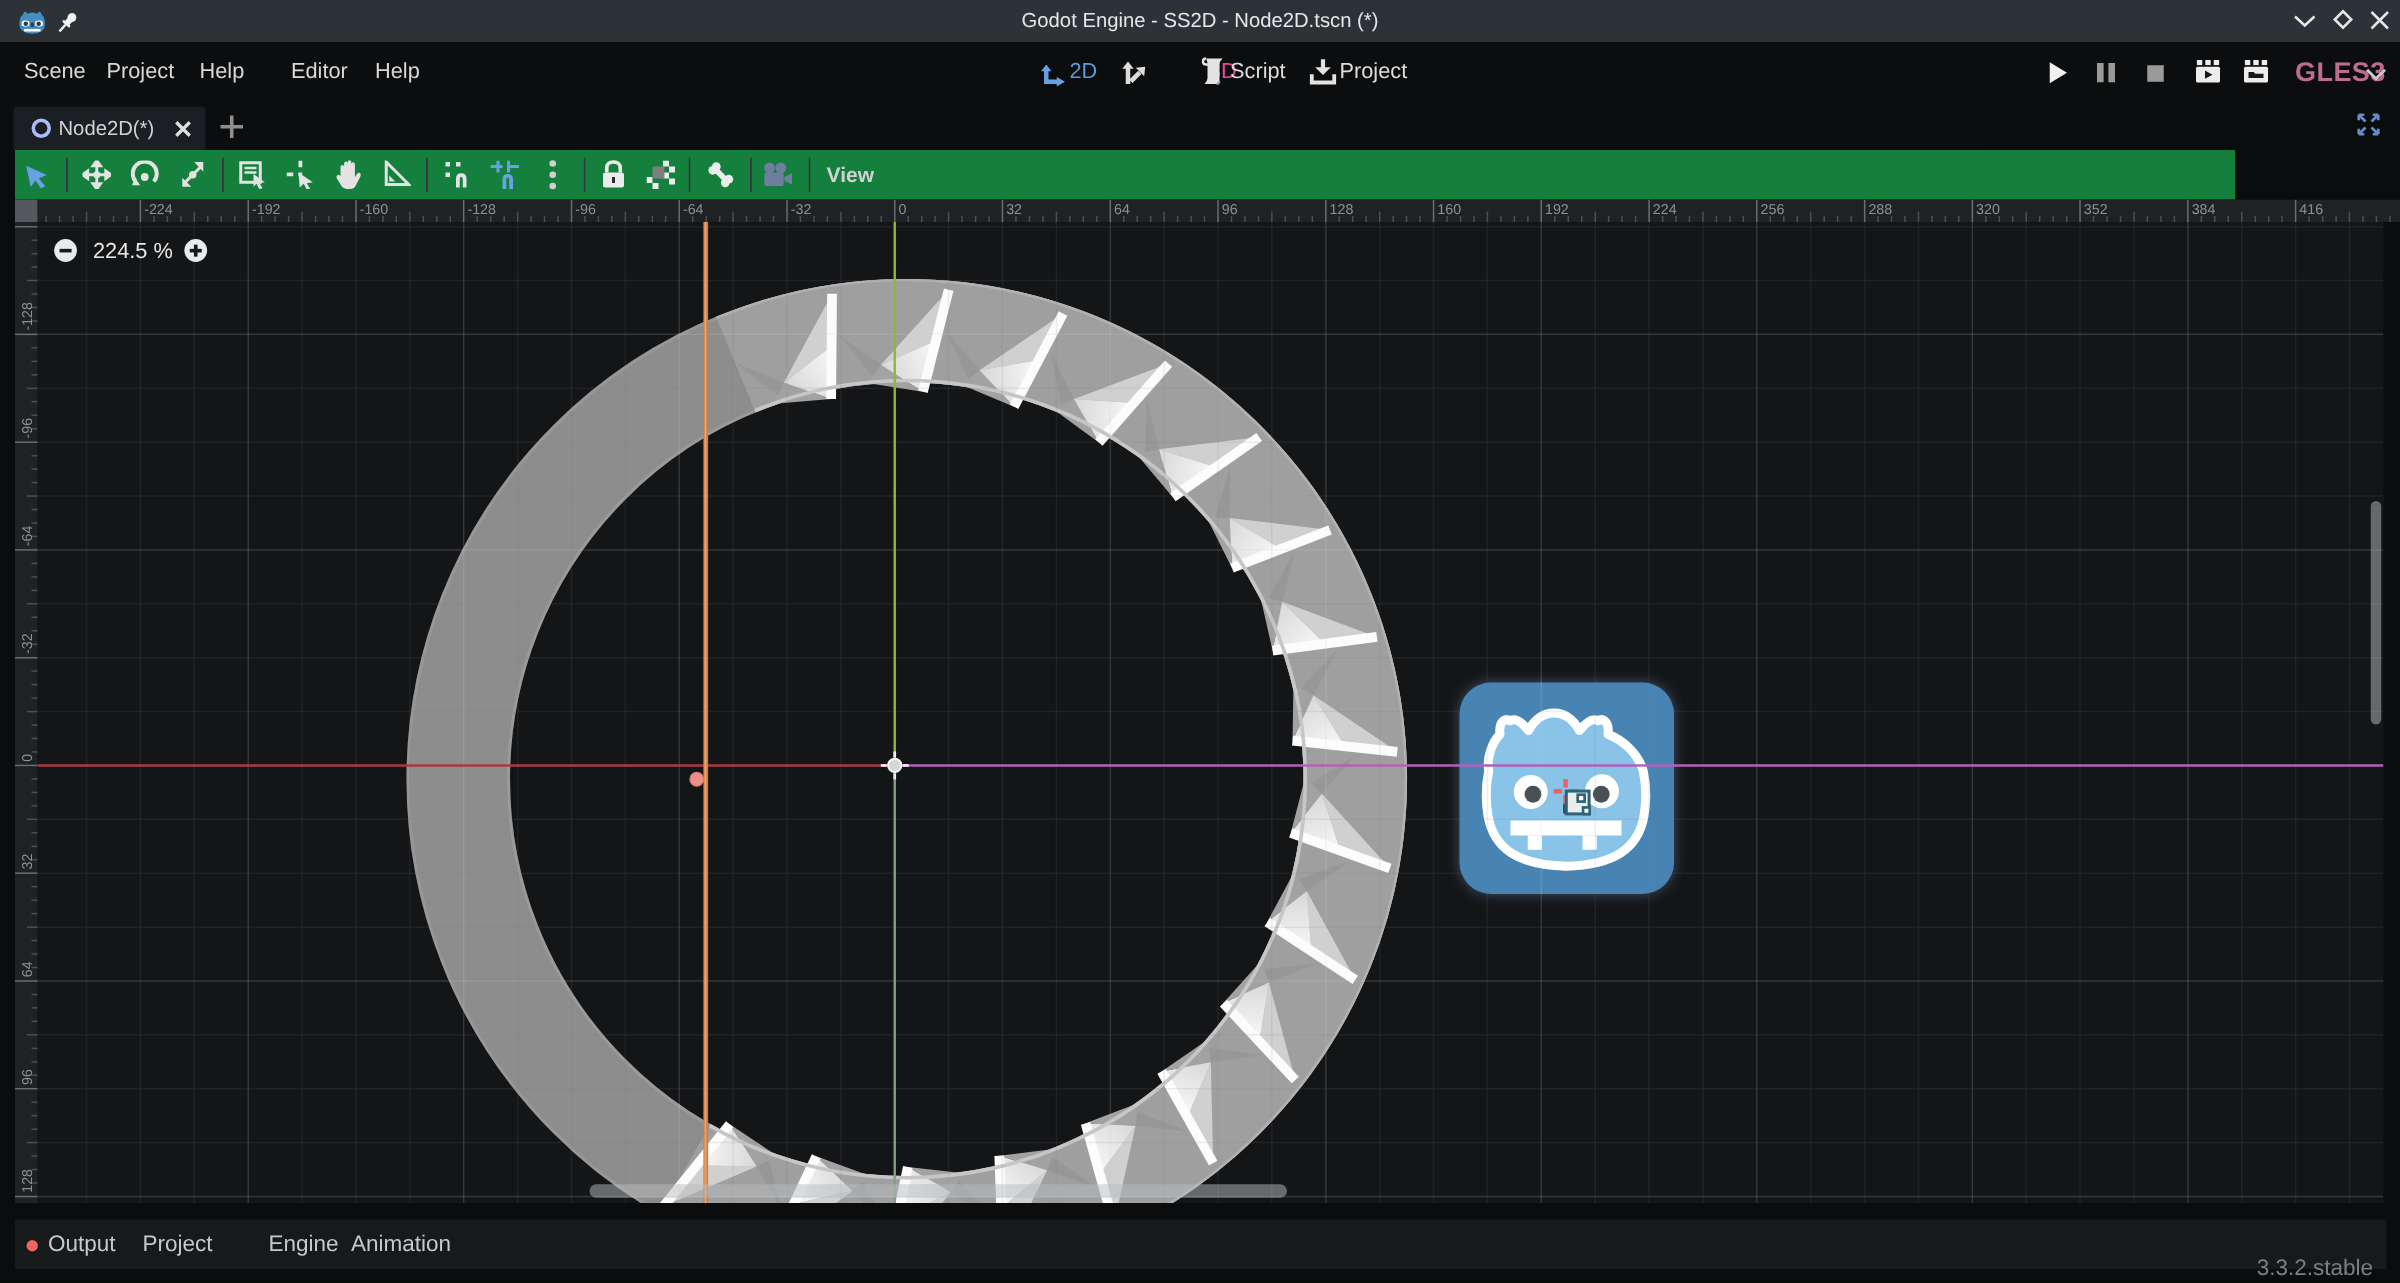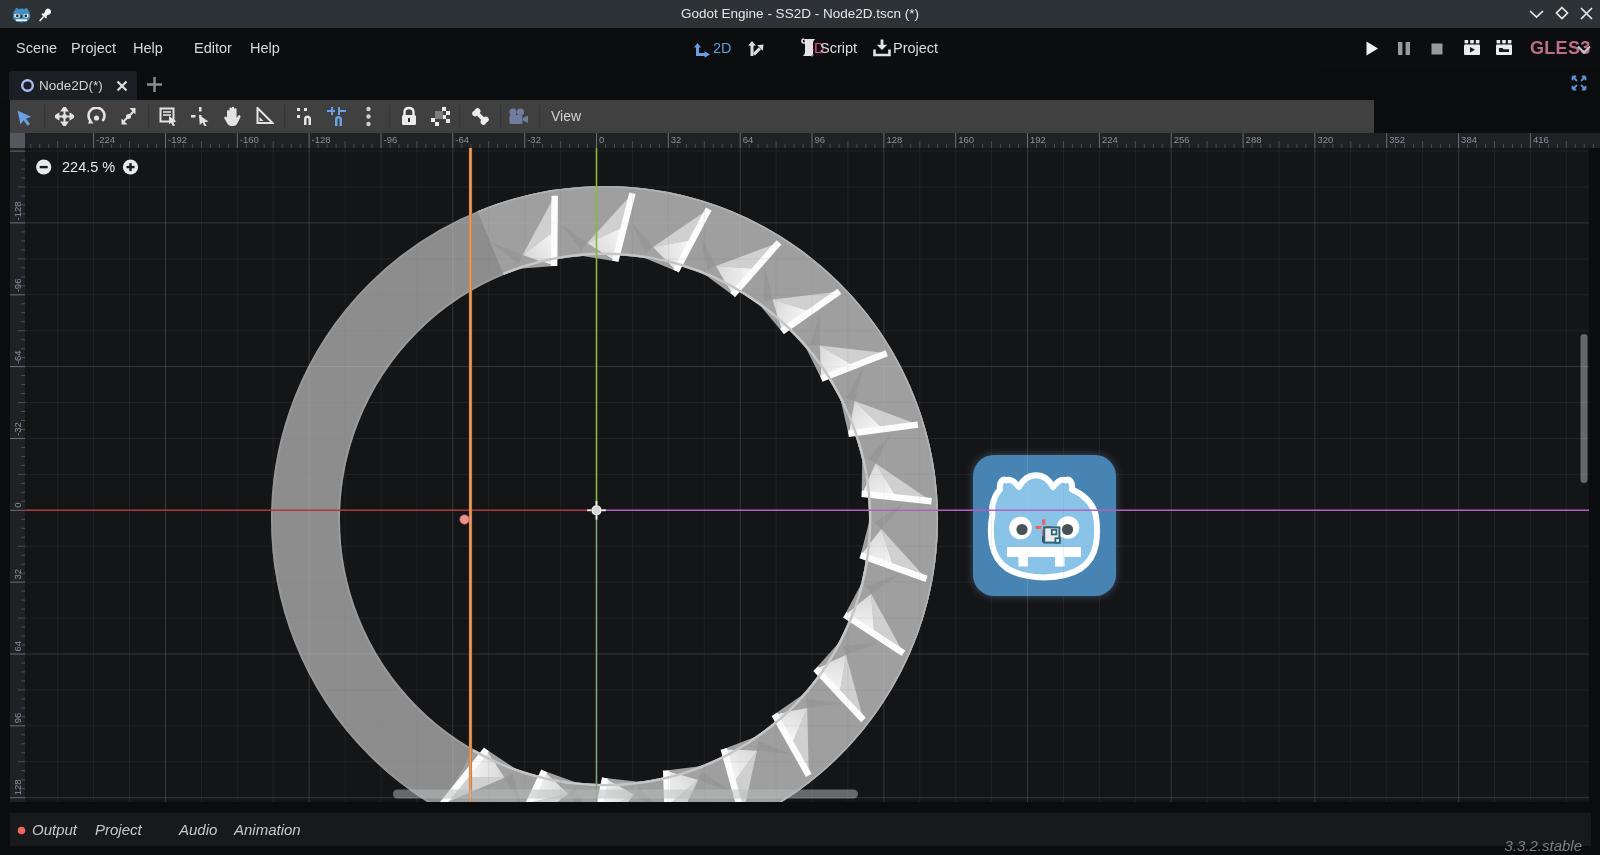--- a/index.html
+++ b/index.html
@@ -6,24 +6,24 @@
 #win{position:absolute;inset:0;width:1600px;height:855px;}
 .abs{position:absolute;}
 #titlebar{left:0;top:0;width:1600px;height:28px;background:#2d3237;}
 #title{left:0;top:0;width:1600px;height:28px;line-height:28px;text-align:center;
 color:#e4e6e8;font-size:13.5px;}
 #menubar{left:0;top:28px;width:1600px;height:40px;background:#0c0d0e;}
 .menu{top:0;height:40px;line-height:40px;color:#d8d8d8;font-size:14.5px;}
 #tabbar{left:0;top:68px;width:1320px;height:32px;background:#0c0d0e;}
 #tab{left:9px;top:3px;width:128px;height:29px;background:#1b1e22;border-radius:3px 3px 0 0;}
 #tabtext{left:30px;top:0;height:29px;line-height:29px;color:#d2d2d2;font-size:13.5px;}
-#toolbar{left:10px;top:100px;width:1364px;height:33px;background:#404040;}
+#toolbar{left:10px;top:100px;width:1480px;height:33px;background:#15803d;font-weight:bold;}
 #viewtext{left:541px;top:0;height:33px;line-height:33px;color:#d2d2d2;font-size:14px;}
 #canvassvg{left:0;top:133px;}
-#botpanel{left:10px;top:813px;width:1581px;height:33px;background:#17191b;font-style:italic;}
+#botpanel{left:10px;top:813px;width:1581px;height:33px;background:#17191b;}
 .bp{top:0;height:33px;line-height:33px;color:#c6c9cc;font-size:15px;}
 #vers{right:9px;top:0;height:33px;line-height:33px;color:#7b7e83;font-size:15px;margin-top:16px;}
 </style></head>
 <body>
 <div id="win">
   <div class="abs" id="titlebar">
     <svg class="abs" style="left:11px;top:4px" width="40" height="20" viewBox="0 0 40 20">
       <path d="M2 12 C2 8.5 3 6.5 4.5 5.5 C4.5 4 5.5 3.2 6.5 4.2 L7.5 5.2 C8.4 4.7 9.4 4.4 10.5 4.4 C11.6 4.4 12.6 4.7 13.5 5.2 L14.5 4.2 C15.5 3.2 16.5 4 16.5 5.5 C18 6.5 19 8.5 19 12 C19 16 16 18.3 10.5 18.5 C5 18.3 2 16 2 12 Z" fill="#478cbf"></path>
       <path d="M3.5 10.5 Q6 8.8 8.5 10.5 L8.5 13 Q6 14.5 3.5 13 Z" fill="#ffffff"></path>
       <path d="M17.5 10.5 Q15 8.8 12.5 10.5 L12.5 13 Q15 14.5 17.5 13 Z" fill="#ffffff"></path>
@@ -836,17 +836,17 @@
 <line x1="21" y1="788.7" x2="25" y2="788.7" stroke="#4b4e53" stroke-width="1"></line>
 <line x1="10" y1="797.7" x2="25" y2="797.7" stroke="#6a6d72" stroke-width="1"></line>
 <text x="0" y="0" font-size="9.5" fill="#8d9197" transform="translate(21,795.2) rotate(-90)">128</text>
   </svg>
   <div class="abs" id="botpanel">
     <svg class="abs" style="left:7px;top:13px" width="9" height="9" viewBox="0 0 9 9">
         <circle cx="4.5" cy="4.5" r="3.8" fill="#ee6460"></circle>
       </svg>
     <span class="abs bp" style="left:22px">Output</span>
     <span class="abs bp" style="left:85px">Project</span>
-    <span class="abs bp" style="left:169px">Audio</span>
+    <span class="abs bp" style="left:169px">Engine</span>
     <span class="abs bp" style="left:224px">Animation</span>
     <span class="abs" id="vers">3.3.2.stable</span>
   </div>
 </div>
 
 </body></html>

